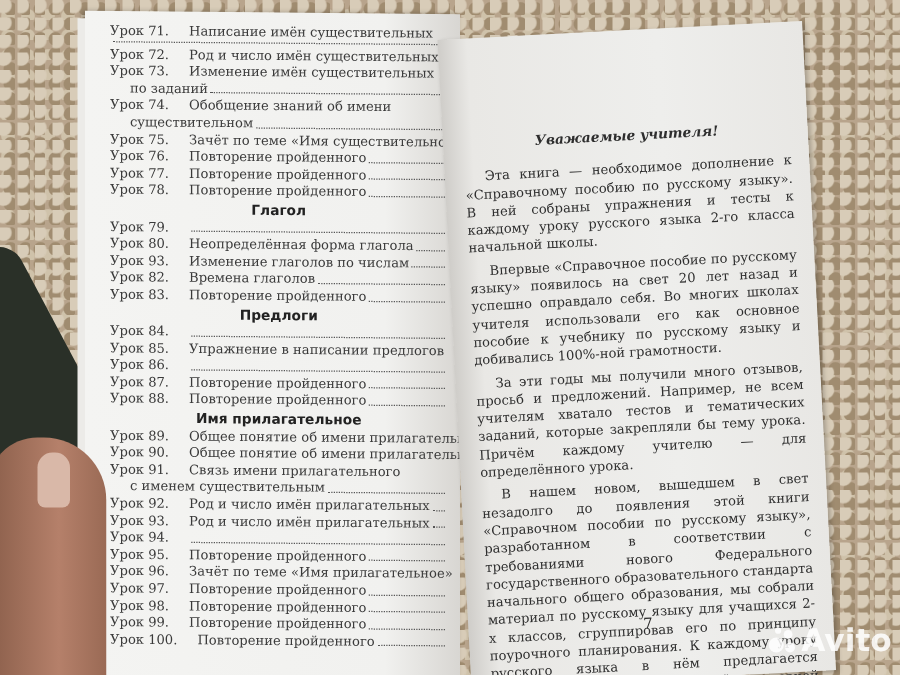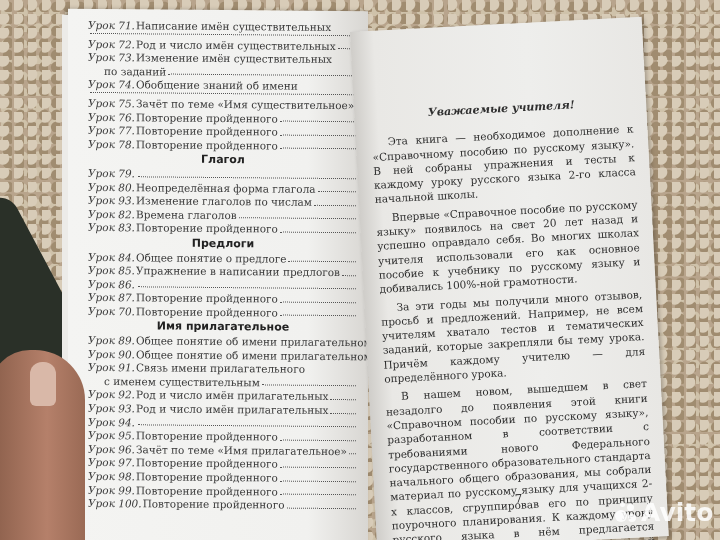--- a/index.html
+++ b/index.html
@@ -28,21 +28,21 @@
     background: #ecebe8;
   }
   .right-page {
     position: absolute; left: 350px; top: 32px; width: 292px; height: 520px;
     background: linear-gradient(90deg, #cfcdc9 0%, #e9e8e5 8%, #eeeeec 60%, #e8e7e4 100%);
     transform: rotate(-3deg); transform-origin: left top;
     box-shadow: 2px 2px 4px rgba(0,0,0,0.25);
   }
   .toc { position: absolute; left: 20px; top: 10px; width: 270px; color: #3a3a3a; font-size: 10.5px; line-height: 13.6px; }
   .toc-row { display: flex; white-space: nowrap; }
-  .toc-row .num { font-style: italic; margin-right: 1px; }
+  .toc-row .num { margin-right: 16px; }
   .toc-row .dots { flex: 1; border-bottom: 1px dotted #555; margin: 0 2px 4px 2px; }
   .toc-row .cont { padding-left: 16px; }
   .toc-heading { text-align: center; font-family: "DejaVu Sans", sans-serif; font-weight: bold; font-size: 11px; color: #222; margin: 1px 0; }
   .intro { position: absolute; left: 16px; top: 78px; width: 262px; color: #2e2e2e; font-size: 10.5px; line-height: 14.3px; text-align: justify; }
   .intro .title { text-align: center; font-style: italic; font-weight: bold; margin-bottom: 12px; font-size: 11px; }
   .intro p { margin: 0 0 4px 0; text-indent: 16px; }
   .page-num { position: absolute; left: 140px; top: 468px; font-size: 12px; color: #2a2a2a; }
   .hand {
     position: absolute; left: -10px; top: 350px; width: 95px; height: 210px;
     background: linear-gradient(90deg, #8a5e4a, #b5806a 60%, #9a6a55);
@@ -81,20 +81,21 @@
       </div>
       <div class="toc-row">
         <span class="cont">по заданий</span>
         <span class="dots"></span>
       </div>
       <div class="toc-row">
         <span class="num">Урок 74.</span>
         <span>Обобщение знаний об имени</span>
       </div>
       <div class="toc-row">
+        <span class="cont">существительном</span>
         <span class="dots"></span>
       </div>
       <div class="toc-row">
         <span class="num">Урок 75.</span>
         <span>Зачёт по теме «Имя существительное»</span>
         <span class="dots"></span>
       </div>
       <div class="toc-row">
         <span class="num">Урок 76.</span>
         <span>Повторение пройденного</span>
@@ -131,39 +132,38 @@
         <span class="dots"></span>
       </div>
       <div class="toc-row">
         <span class="num">Урок 83.</span>
         <span>Повторение пройденного</span>
         <span class="dots"></span>
       </div>
       <div class="toc-heading">Предлоги</div>
       <div class="toc-row">
         <span class="num">Урок 84.</span>
-        <span>Общее понятие о предлоге</span>
         <span class="dots"></span>
       </div>
       <div class="toc-row">
         <span class="num">Урок 85.</span>
         <span>Упражнение в написании предлогов</span>
         <span class="dots"></span>
       </div>
       <div class="toc-row">
         <span class="num">Урок 86.</span>
         <span class="dots"></span>
       </div>
       <div class="toc-row">
         <span class="num">Урок 87.</span>
         <span>Повторение пройденного</span>
         <span class="dots"></span>
       </div>
       <div class="toc-row">
-        <span class="num">Урок 70.</span>
+        <span class="num">Урок 88.</span>
         <span>Повторение пройденного</span>
         <span class="dots"></span>
       </div>
       <div class="toc-heading">Имя прилагательное</div>
       <div class="toc-row">
         <span class="num">Урок 89.</span>
         <span>Общее понятие об имени прилагательном</span>
         <span class="dots"></span>
       </div>
       <div class="toc-row">

